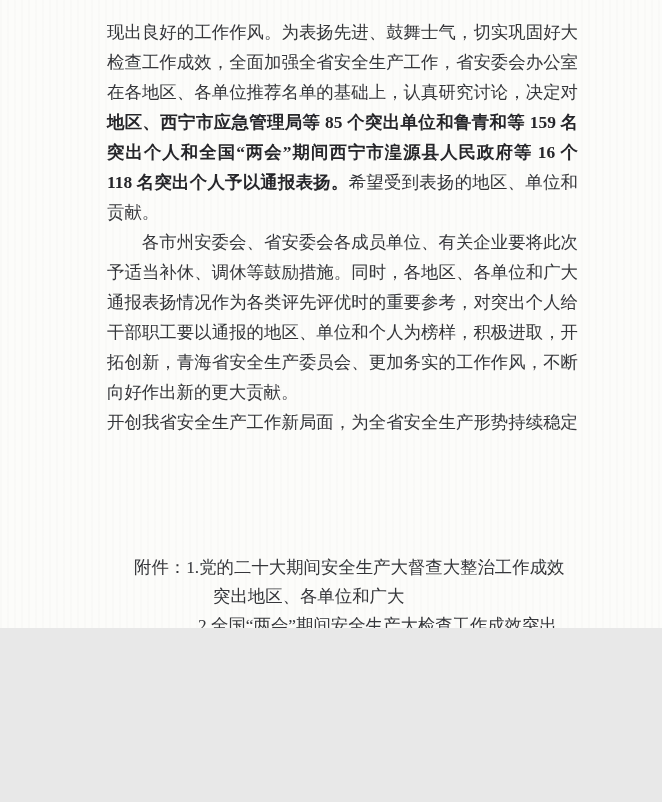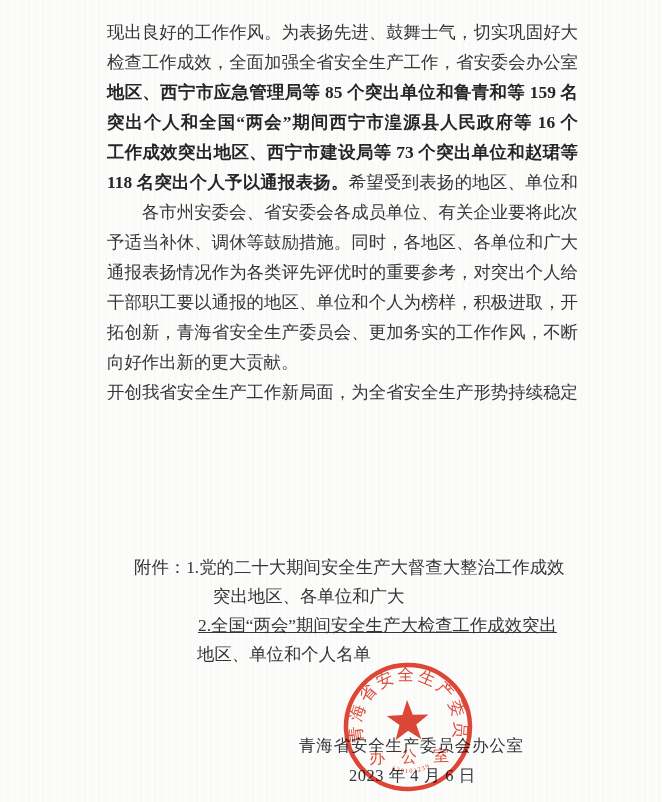--- a/index.html
+++ b/index.html
@@ -4,21 +4,21 @@
 <style>
   :root{
     --page-bg:#fcfcfa;
     --ink:#35363a;
     --ink-bold:#26262a;
     --seal-color:#dd3828;
   }
   html,body{margin:0;padding:0;background:#e8e8e8;}
   .page{
     position:relative;
-    width:662px;height:802px;
+    width:662px;height:628px;
     margin:0 auto;
     background:var(--page-bg);
     background-image:repeating-linear-gradient(90deg, rgba(0,0,0,0.012) 0 2px, rgba(0,0,0,0) 2px 7px);
     font-family:"Liberation Serif","DejaVu Serif",serif;
     color:var(--ink);
     overflow:hidden;
   }
   .letter-body{
     position:absolute;left:107px;top:17px;width:471px;
     font-size:17.4px;line-height:30px;
@@ -56,24 +56,25 @@
   }
 </style>
 </head>
 <body>
 
 <div class="page">
 
   <div class="letter-body">
       <div class="line full"><span>现出良好的工作作风。为表扬先进、鼓舞士气，切实巩固好大</span></div>
       <div class="line full"><span>检查工作成效，全面加强全省安全生产工作，省安委会办公室</span></div>
+      <div class="line full"><span>在各地区、各单位推荐名单的基础上，认真研究讨论，决定对</span></div>
       <div class="line full"><span class="b">地区、西宁市应急管理局等 85 个突出单位和鲁青和等 159 名</span></div>
       <div class="line full"><span class="b">突出个人和全国“两会”期间西宁市湟源县人民政府等 16 个</span></div>
-      <div class="line full"><span class="b">工作成效突出地区、西宁市建设局等 73 个突出单位和赵珺等</span></div>
       <div class="line full"><span class="b">118 名突出个人予以通报表扬。</span><span>希望受到表扬的地区、单位和</span></div>
+      <div class="line "><span>贡献。</span></div>
       <div class="line full indent"><span>各市州安委会、省安委会各成员单位、有关企业要将此次</span></div>
       <div class="line full"><span>予适当补休、调休等鼓励措施。同时，各地区、各单位和广大</span></div>
       <div class="line full"><span>通报表扬情况作为各类评先评优时的重要参考，对突出个人给</span></div>
       <div class="line full"><span>干部职工要以通报的地区、单位和个人为榜样，积极进取，开</span></div>
       <div class="line full"><span>拓创新，青海省安全生产委员会、更加务实的工作作风，不断</span></div>
       <div class="line "><span>向好作出新的更大贡献。</span></div>
       <div class="line full"><span>开创我省安全生产工作新局面，为全省安全生产形势持续稳定</span></div>
     </div>
 
   <div class="attachment">

